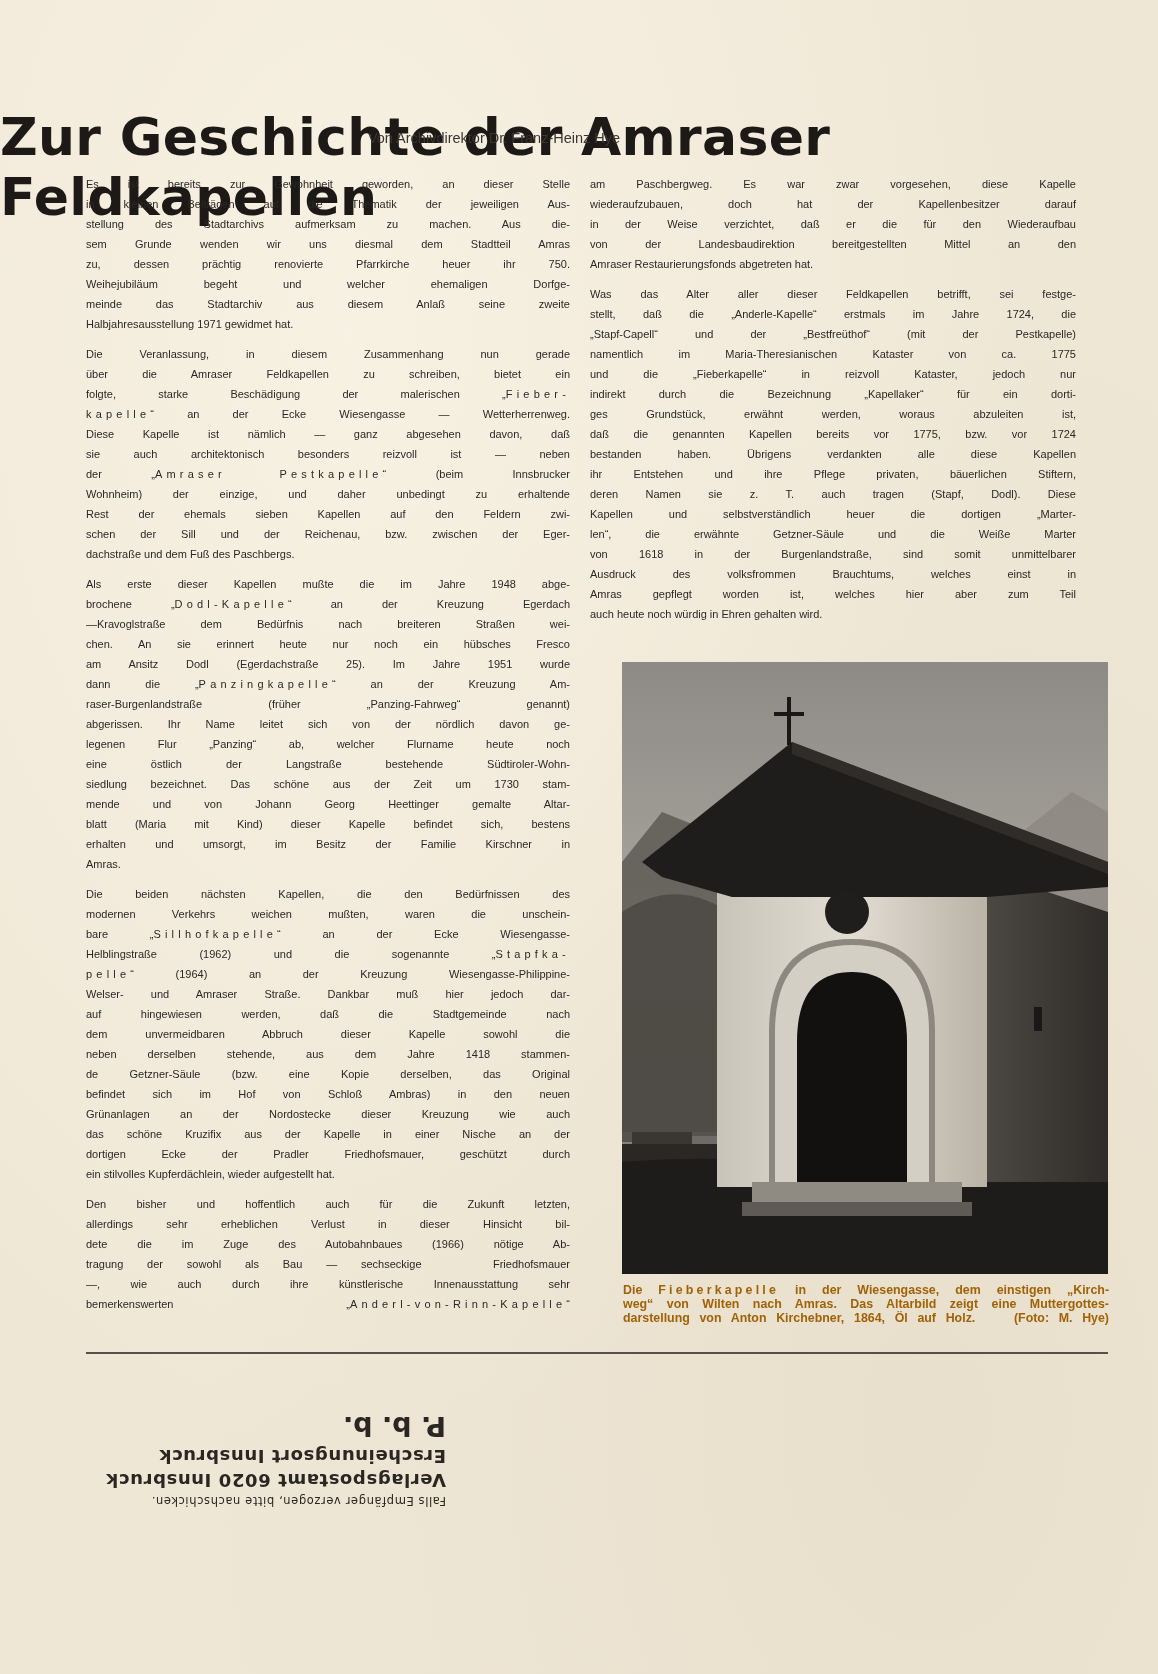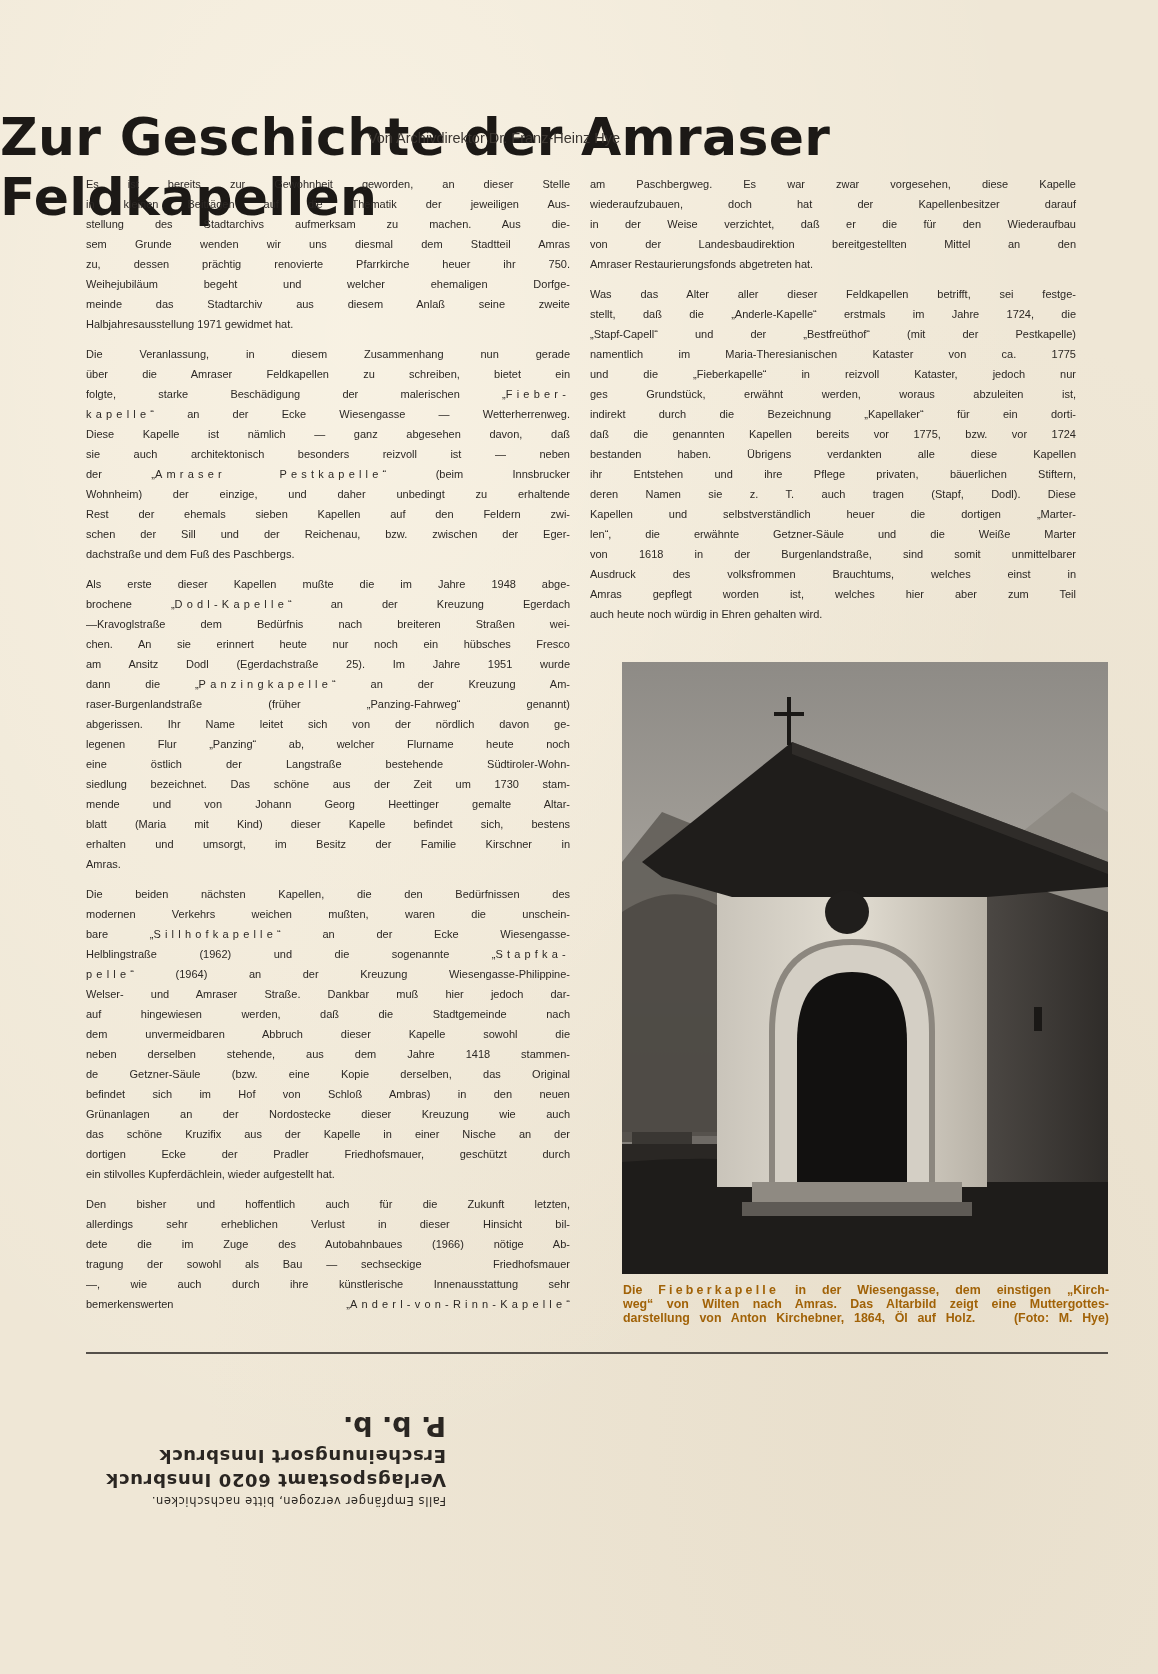--- a/index.html
+++ b/index.html
@@ -143,22 +143,22 @@
     <span class="ln">in der Weise verzichtet, daß er die für den Wiederaufbau</span>
     <span class="ln">von der Landesbaudirektion bereitgestellten Mittel an den</span>
     <span class="ln last">Amraser Restaurierungsfonds abgetreten hat.</span>
   </div>
   <div class="para">
     <span class="ln">Was das Alter aller dieser Feldkapellen betrifft, sei festge-</span>
     <span class="ln">stellt, daß die „Anderle-Kapelle“ erstmals im Jahre 1724, die</span>
     <span class="ln">„Stapf-Capell“ und der „Bestfreüthof“ (mit der Pestkapelle)</span>
     <span class="ln">namentlich im Maria-Theresianischen Kataster von ca. 1775</span>
     <span class="ln">und die „Fieberkapelle“ in reizvoll Kataster, jedoch nur</span>
+    <span class="ln">indirekt durch die Bezeichnung „Kapellaker“ für ein dorti-</span>
     <span class="ln">ges Grundstück, erwähnt werden, woraus abzuleiten ist,</span>
-    <span class="ln">indirekt durch die Bezeichnung „Kapellaker“ für ein dorti-</span>
     <span class="ln">daß die genannten Kapellen bereits vor 1775, bzw. vor 1724</span>
     <span class="ln">bestanden haben. Übrigens verdankten alle diese Kapellen</span>
     <span class="ln">ihr Entstehen und ihre Pflege privaten, bäuerlichen Stiftern,</span>
     <span class="ln">deren Namen sie z. T. auch tragen (Stapf, Dodl). Diese</span>
     <span class="ln">Kapellen und selbstverständlich heuer die dortigen „Marter-</span>
     <span class="ln">len“, die erwähnte Getzner-Säule und die Weiße Marter</span>
     <span class="ln">von 1618 in der Burgenlandstraße, sind somit unmittelbarer</span>
     <span class="ln">Ausdruck des volksfrommen Brauchtums, welches einst in</span>
     <span class="ln">Amras gepflegt worden ist, welches hier aber zum Teil</span>
     <span class="ln last">auch heute noch würdig in Ehren gehalten wird.</span>

